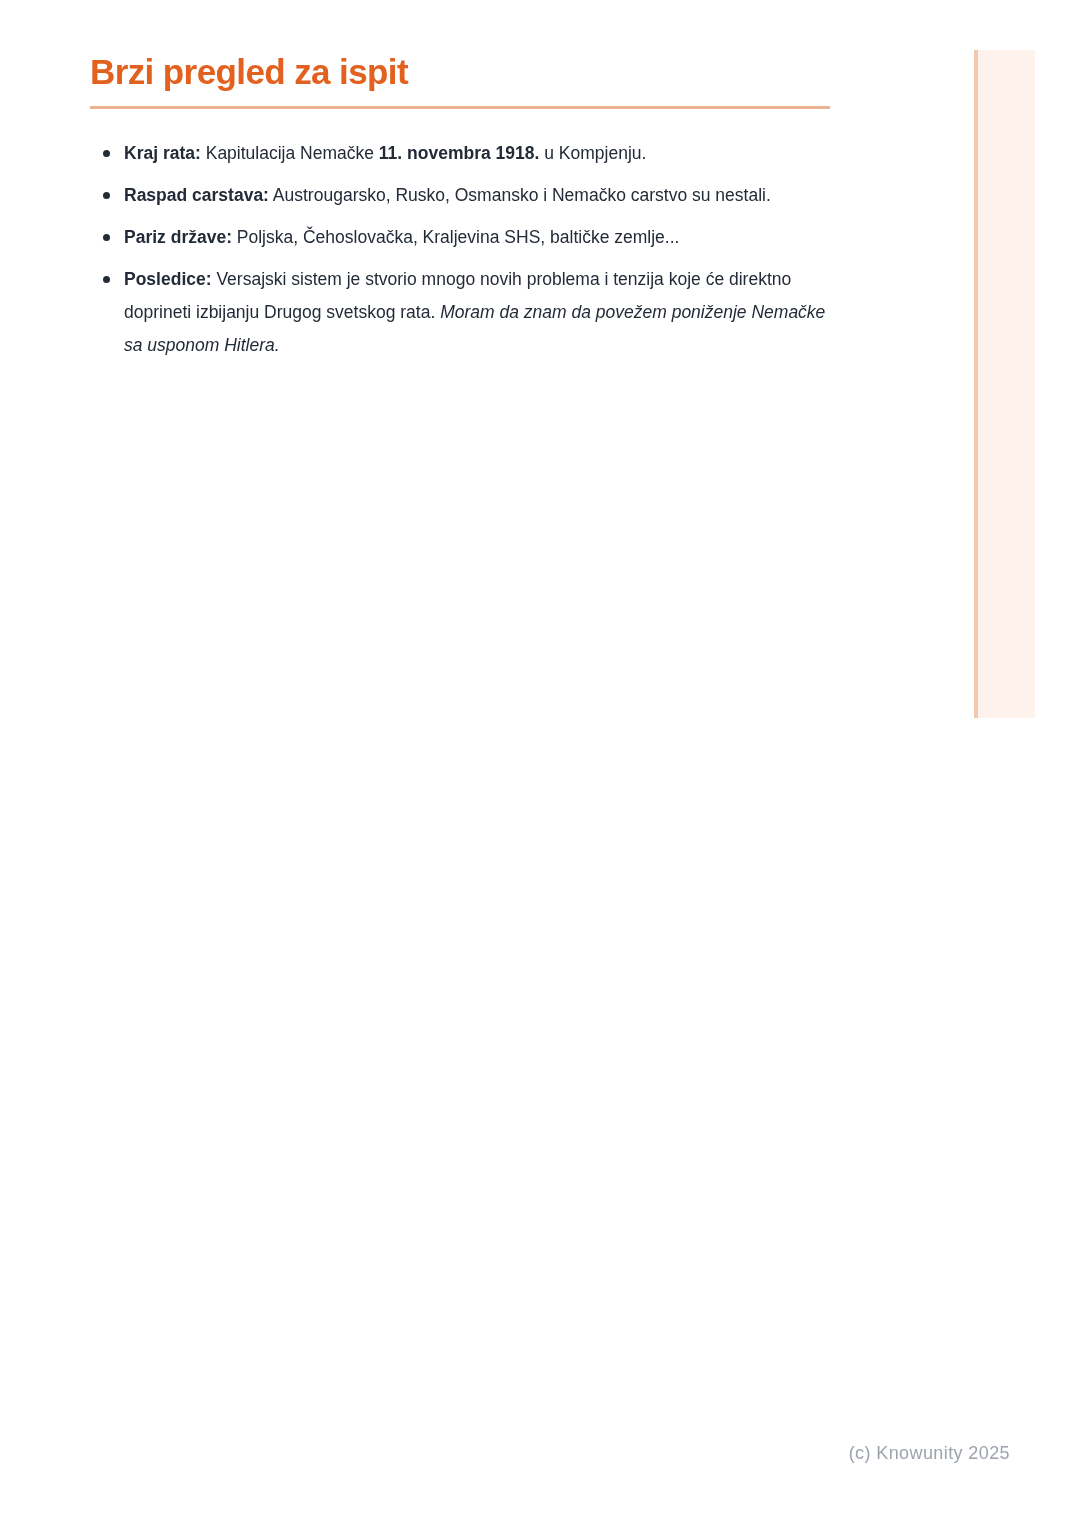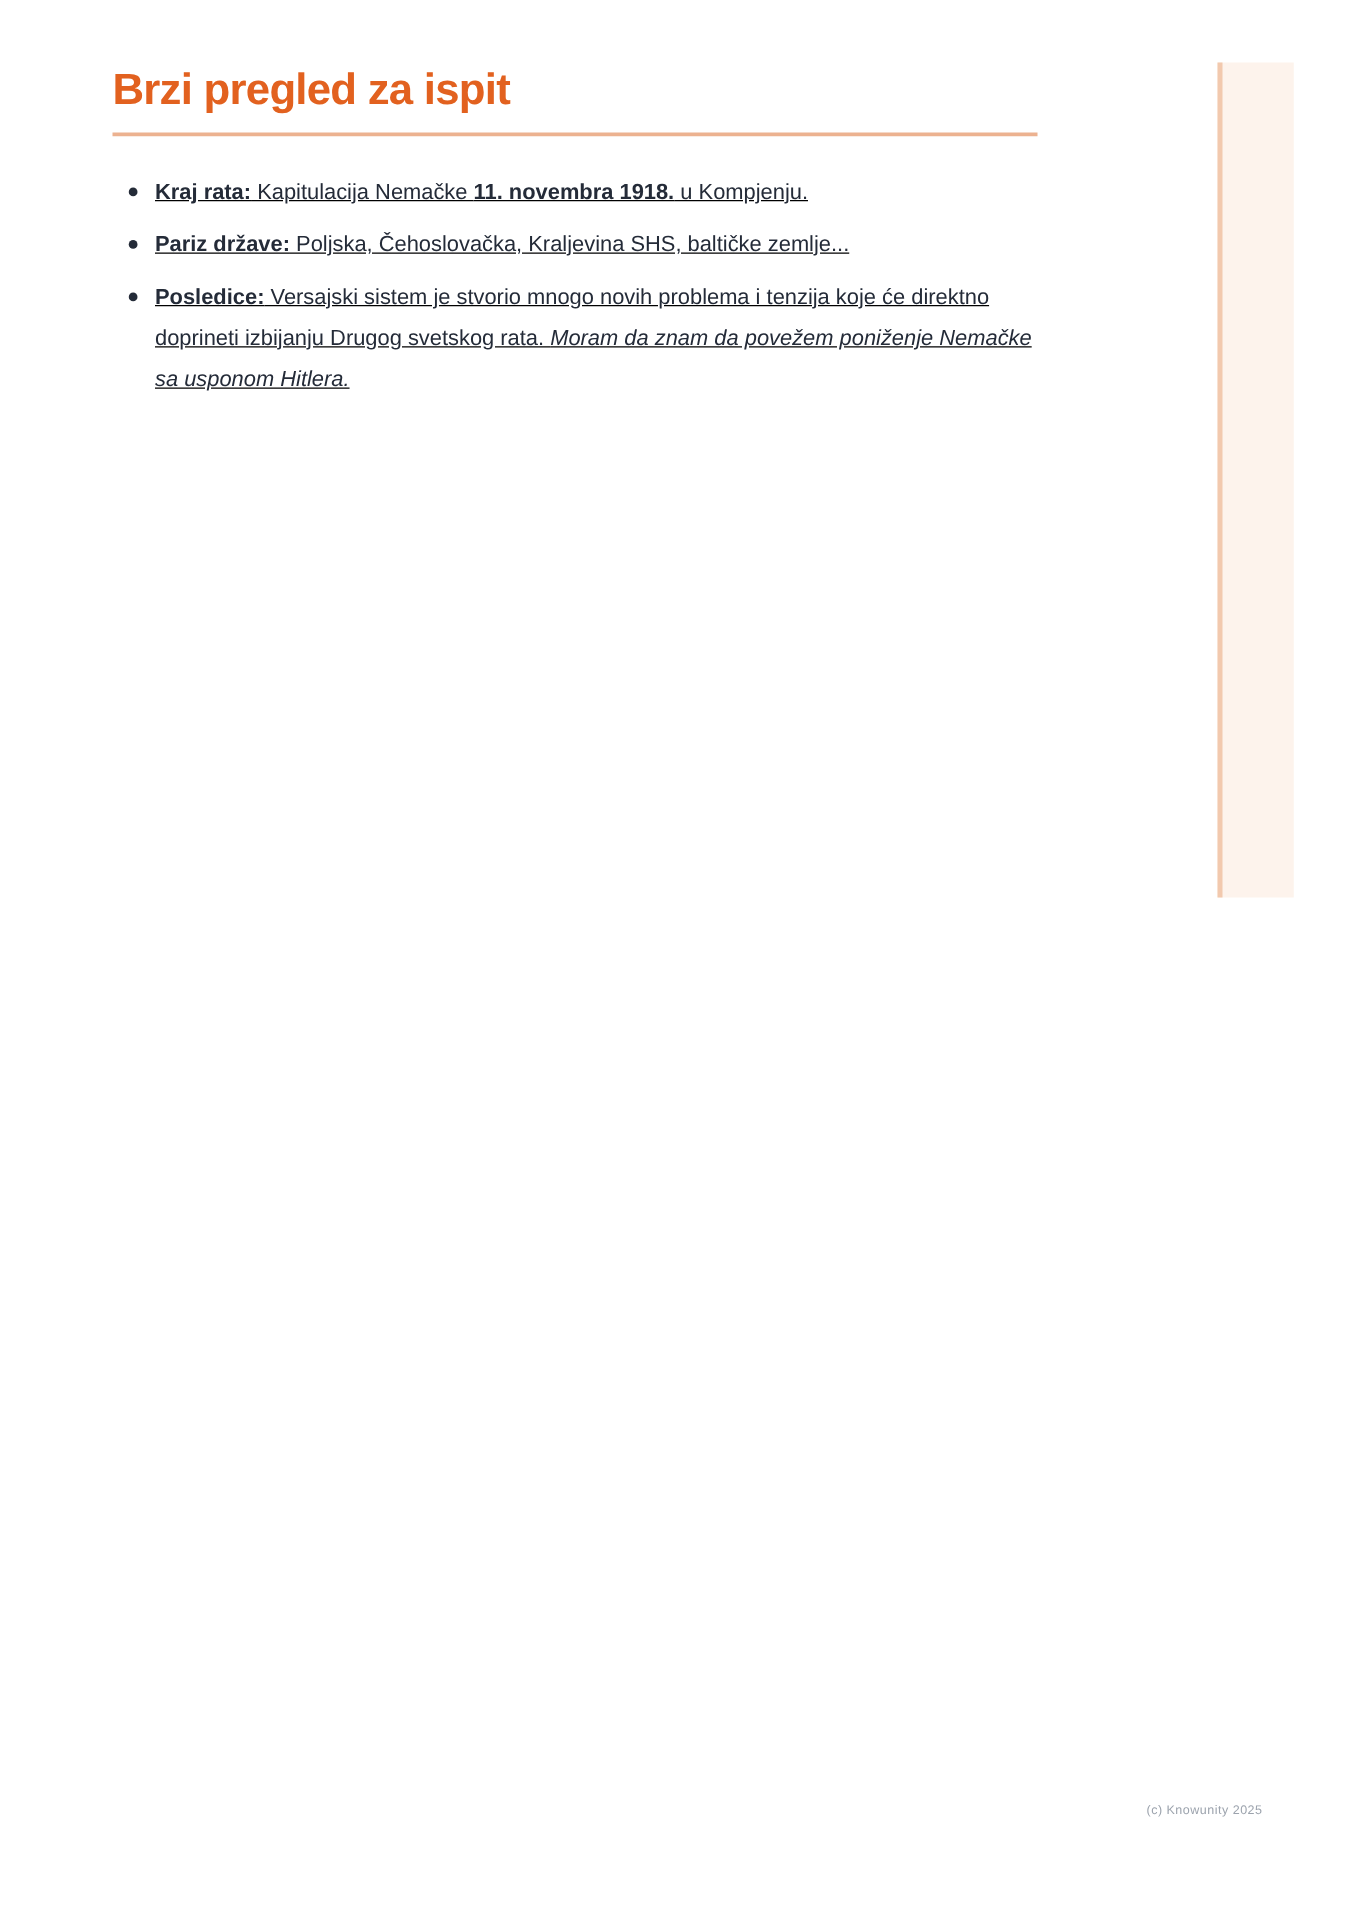--- a/index.html
+++ b/index.html
@@ -37,21 +37,20 @@
   }
   .title-divider{
     margin-top:14px;
     height:3px;
     background:var(--divider);
   }
   ul.bullets{
     margin:28px 0 6px 0;
     padding:0 0 0 34px;
     list-style:none;
-    text-decoration:underline;
   }
   ul.bullets li{
     position:relative;
     font-size:17.5px;
     line-height:33px;
     color:var(--body);
     margin:0 0 9px 0;
   }
   ul.bullets li::before{
     content:"";
@@ -60,35 +59,36 @@
     width:7px;height:7px;
     border-radius:50%;
     background:var(--body);
   }
   .seg.bold{font-weight:700;}
   .seg.italic{font-style:italic;}
   .footer{
     position:absolute;
     top:1443px;
     right:70px;
-    font-size:10px;
+    font-size:18px;
     letter-spacing:0.4px;
     color:var(--footer);
   }
 </style>
 </head>
 <body>
 
 <div class="page">
   <div class="accent-strip"></div>
 
   <main class="content">
     <h1 class="page-title">Brzi pregled za ispit</h1>
     <div class="title-divider"></div>
     <ul class="bullets">
         <li><span class="seg bold">Kraj rata:</span><span class="seg regular"> Kapitulacija Nemačke </span><span class="seg bold">11. novembra 1918.</span><span class="seg regular"> u Kompjenju.</span></li>
+        <li><span class="seg bold">Raspad carstava:</span><span class="seg regular"> Austrougarsko, Rusko, Osmansko i Nemačko carstvo su nestali.</span></li>
         <li><span class="seg bold">Pariz države:</span><span class="seg regular"> Poljska, Čehoslovačka, Kraljevina SHS, baltičke zemlje...</span></li>
         <li><span class="seg bold">Posledice:</span><span class="seg regular"> Versajski sistem je stvorio mnogo novih problema i tenzija koje će direktno doprineti izbijanju Drugog svetskog rata. </span><span class="seg italic">Moram da znam da povežem poniženje Nemačke sa usponom Hitlera.</span></li>
       </ul>
   </main>
 
   <div class="footer">(c) Knowunity 2025</div>
 </div>
 
 </body></html>

